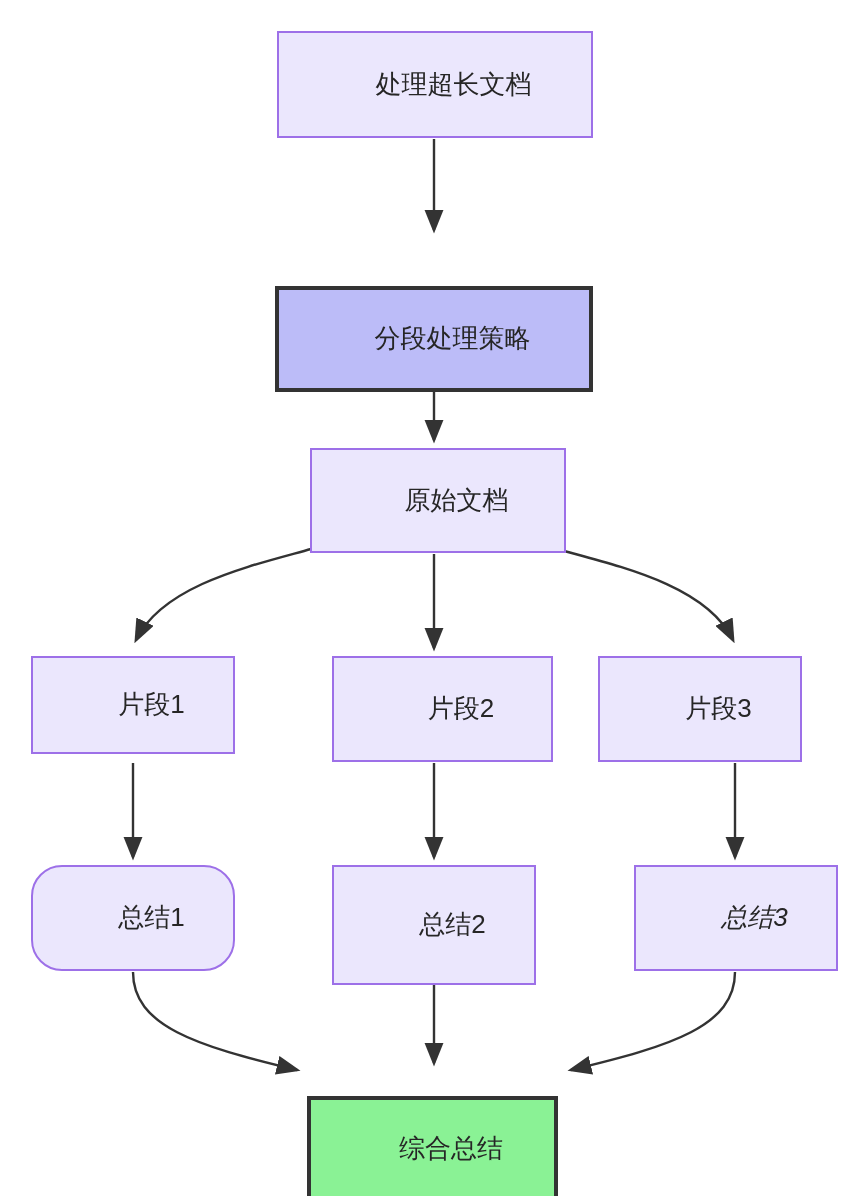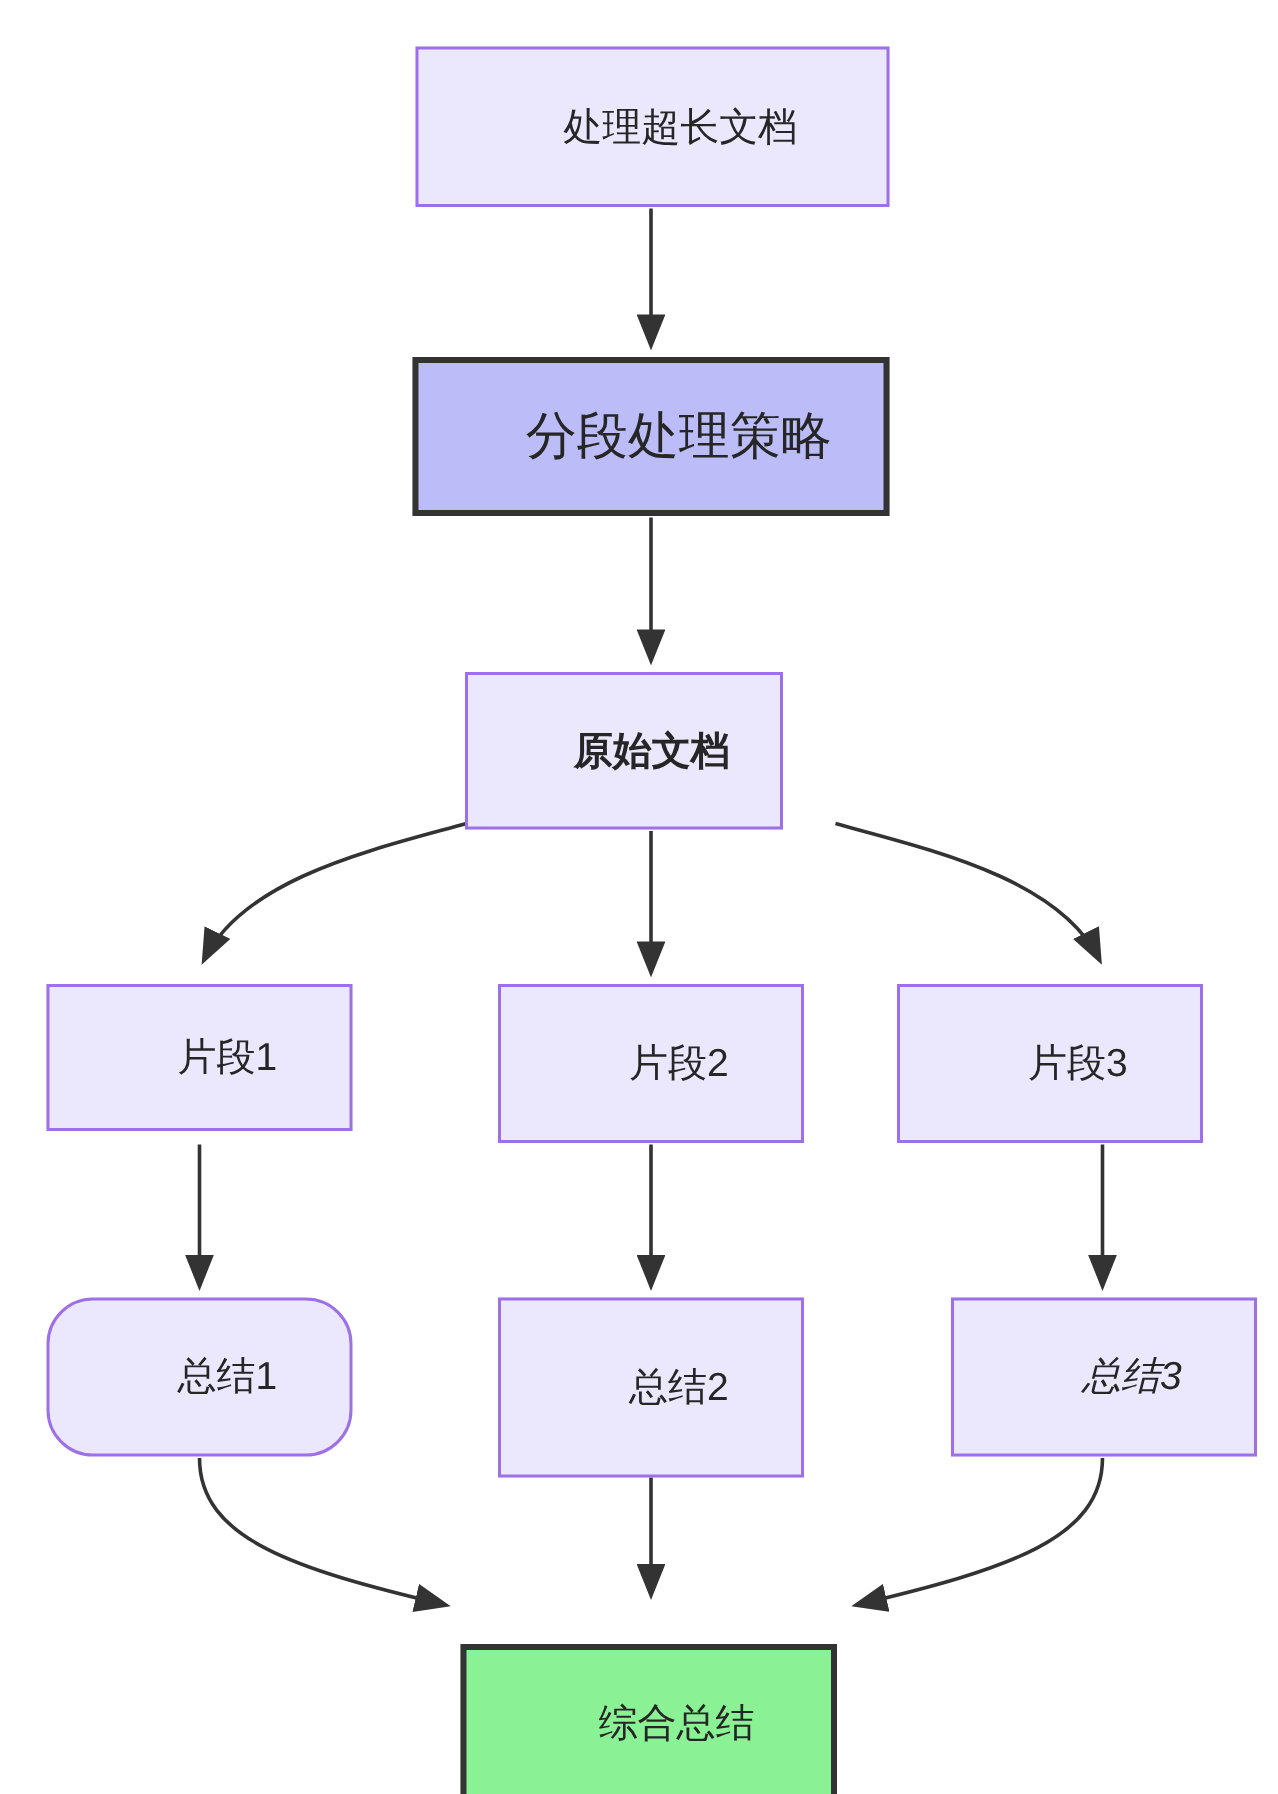--- a/index.html
+++ b/index.html
@@ -43,21 +43,22 @@
   .node.normal {
     background: #ebe7fd;
     border: 2px solid #9d70e8;
     color: #262626;
     font-size: 26px;
   }
   .node.strategy {
     background: #bcbcf8;
     border: 4px solid #333333;
     color: #262626;
-    font-size: 34px;
+    font-size: 26px;
+    margin-top: 48px;
   }
   .node.final {
     background: #8af295;
     border: 4px solid #333333;
     color: #262626;
     font-size: 26px;
   }
 </style>
 </head>
 <body>
@@ -85,27 +86,27 @@
       </g>
   </svg>
 
   <div id="nodes-group">
       <div class="node normal" style="left: 277px; top: 31px; width: 316px; height: 107px;">
         <span class="node-label">处理超长文档</span>
       </div>
       <div class="node strategy" style="left: 275px; top: 238px; width: 318px; height: 106px;">
         <span class="node-label">分段处理策略</span>
       </div>
-      <div class="node normal" style="left: 310px; top: 448px; width: 212px; height: 105px; font-weight: bold;">
+      <div class="node normal" style="left: 310px; top: 448px; width: 256px; height: 105px;">
         <span class="node-label">原始文档</span>
       </div>
       <div class="node normal" style="left: 31px; top: 656px; width: 204px; height: 98px;">
         <span class="node-label">片段1</span>
       </div>
-      <div class="node normal" style="left: 332px; top: 656px; width: 204px; height: 106px;">
+      <div class="node normal" style="left: 332px; top: 656px; width: 221px; height: 106px;">
         <span class="node-label">片段2</span>
       </div>
       <div class="node normal" style="left: 598px; top: 656px; width: 204px; height: 106px;">
         <span class="node-label">片段3</span>
       </div>
       <div class="node normal" style="left: 31px; top: 865px; width: 204px; height: 106px; border-radius: 31px;">
         <span class="node-label">总结1</span>
       </div>
       <div class="node normal" style="left: 332px; top: 865px; width: 204px; height: 120px;">
         <span class="node-label">总结2</span>

